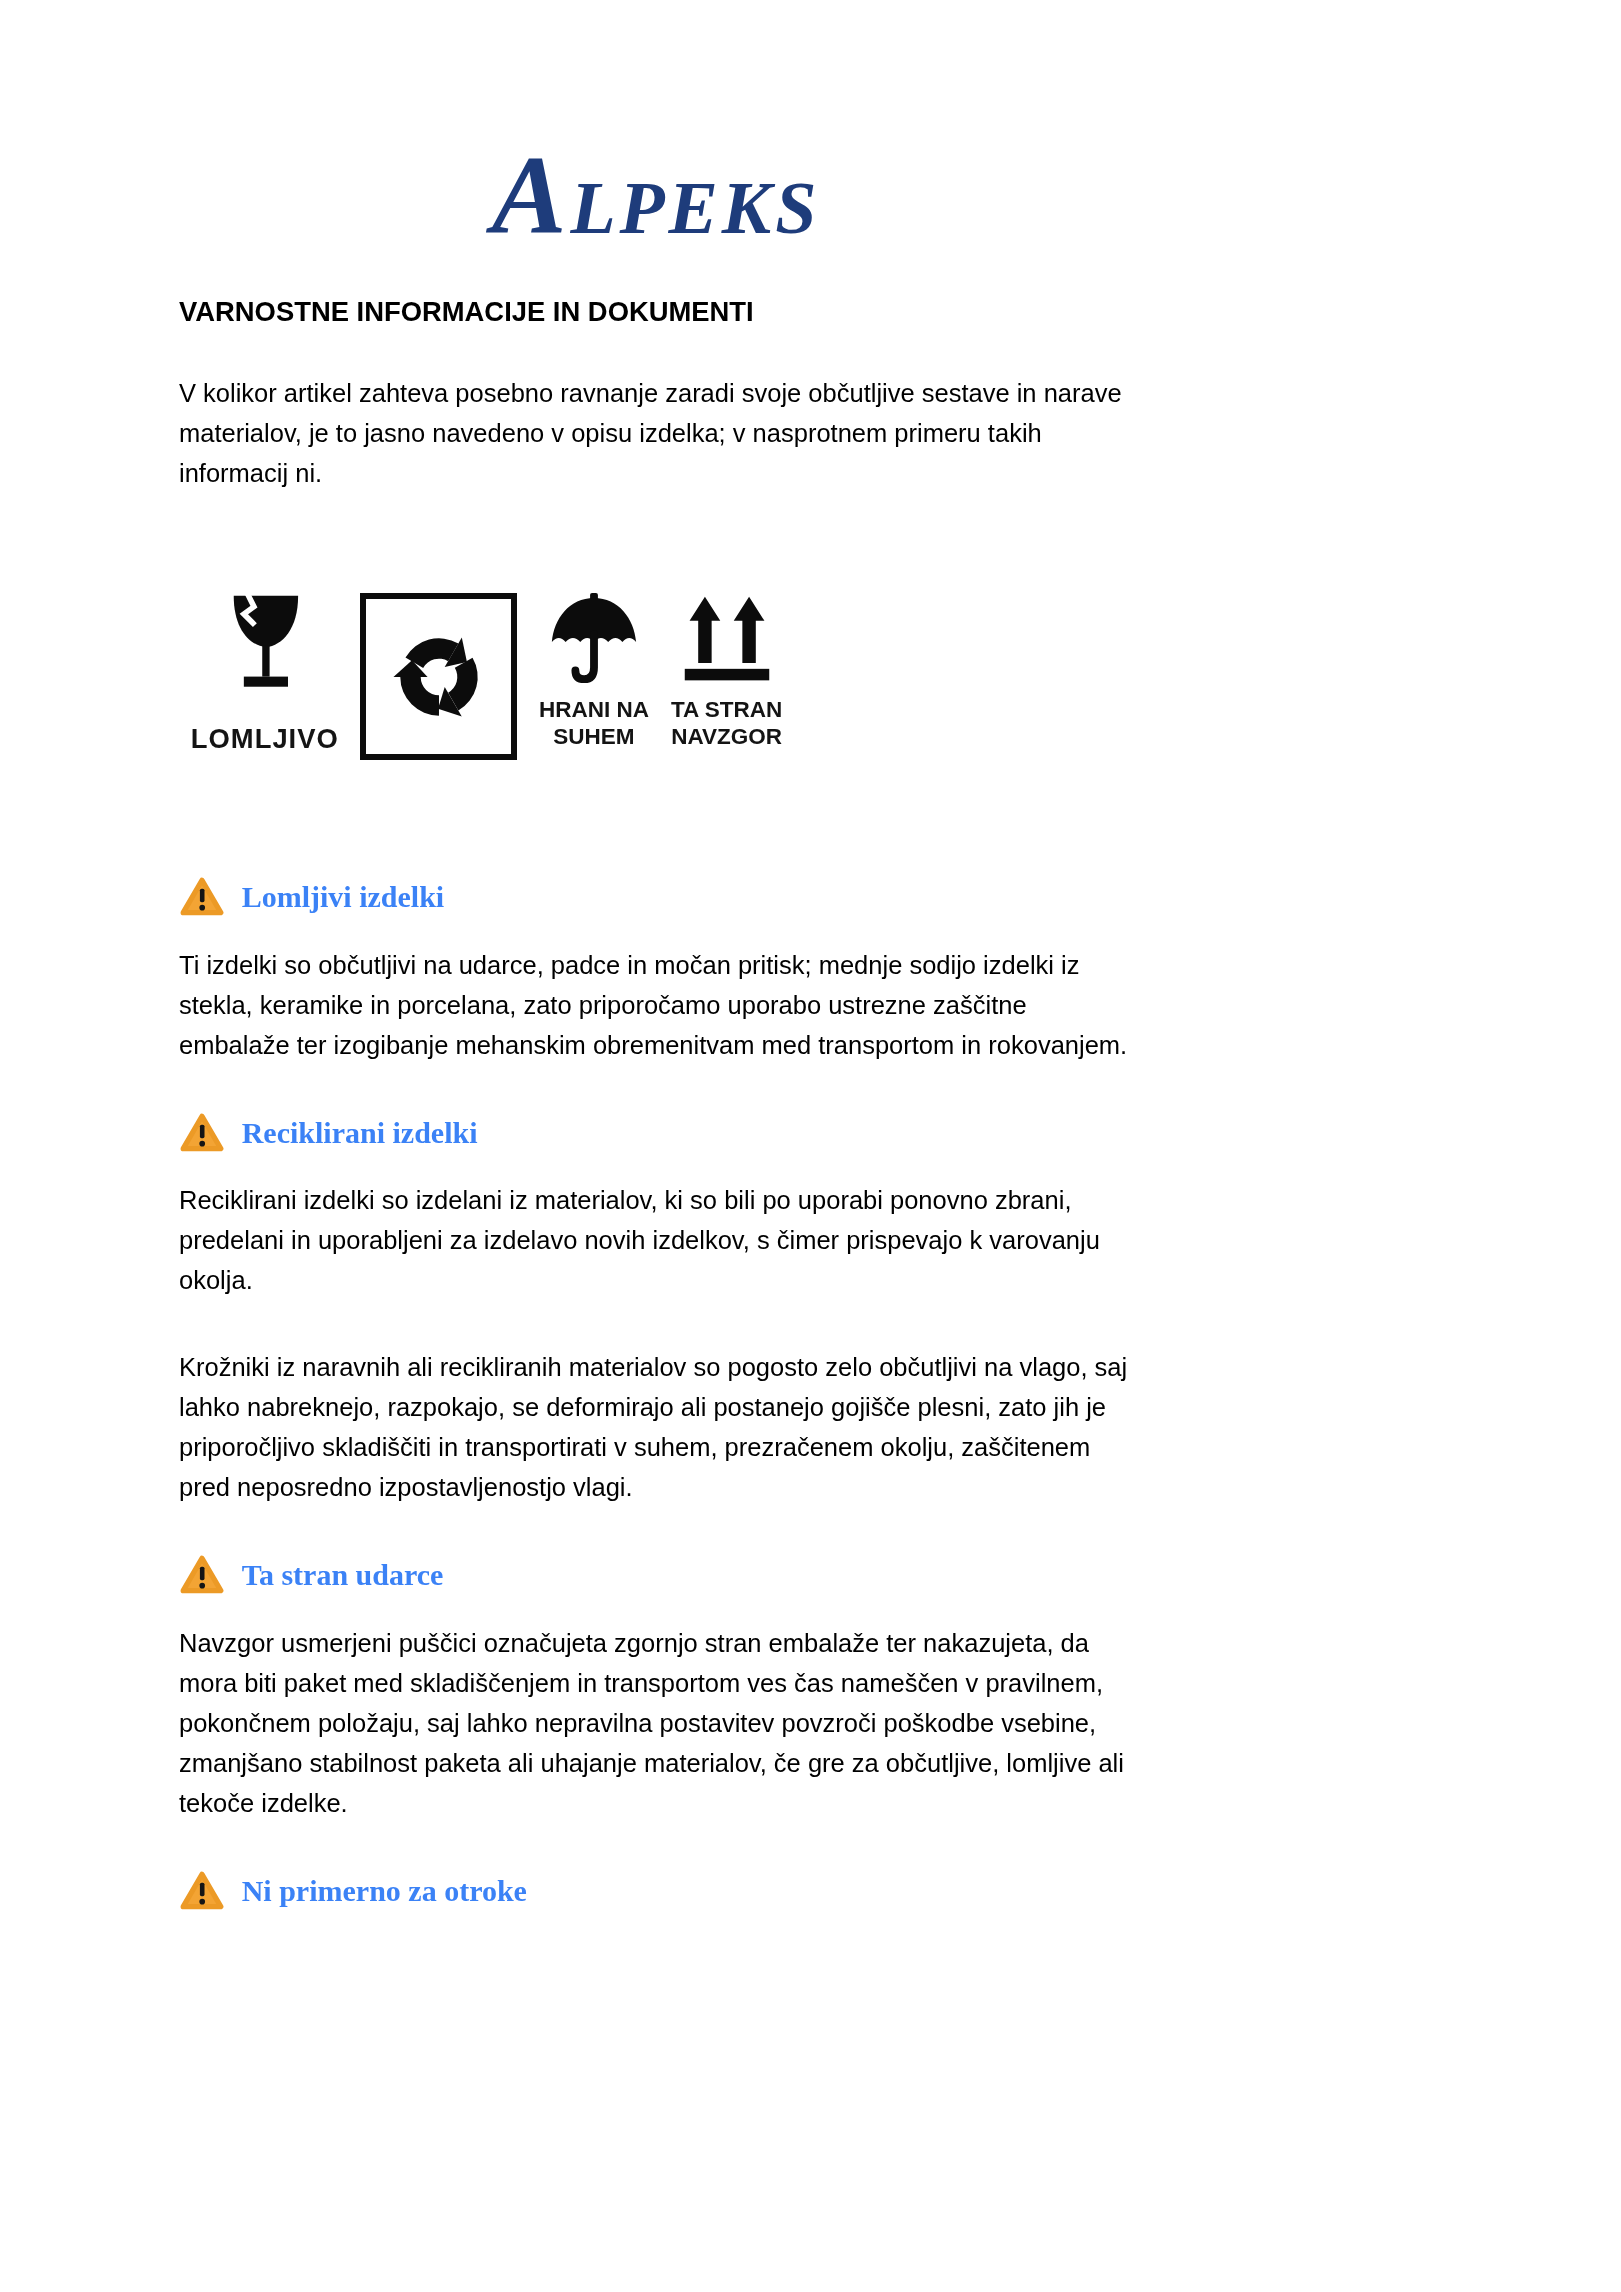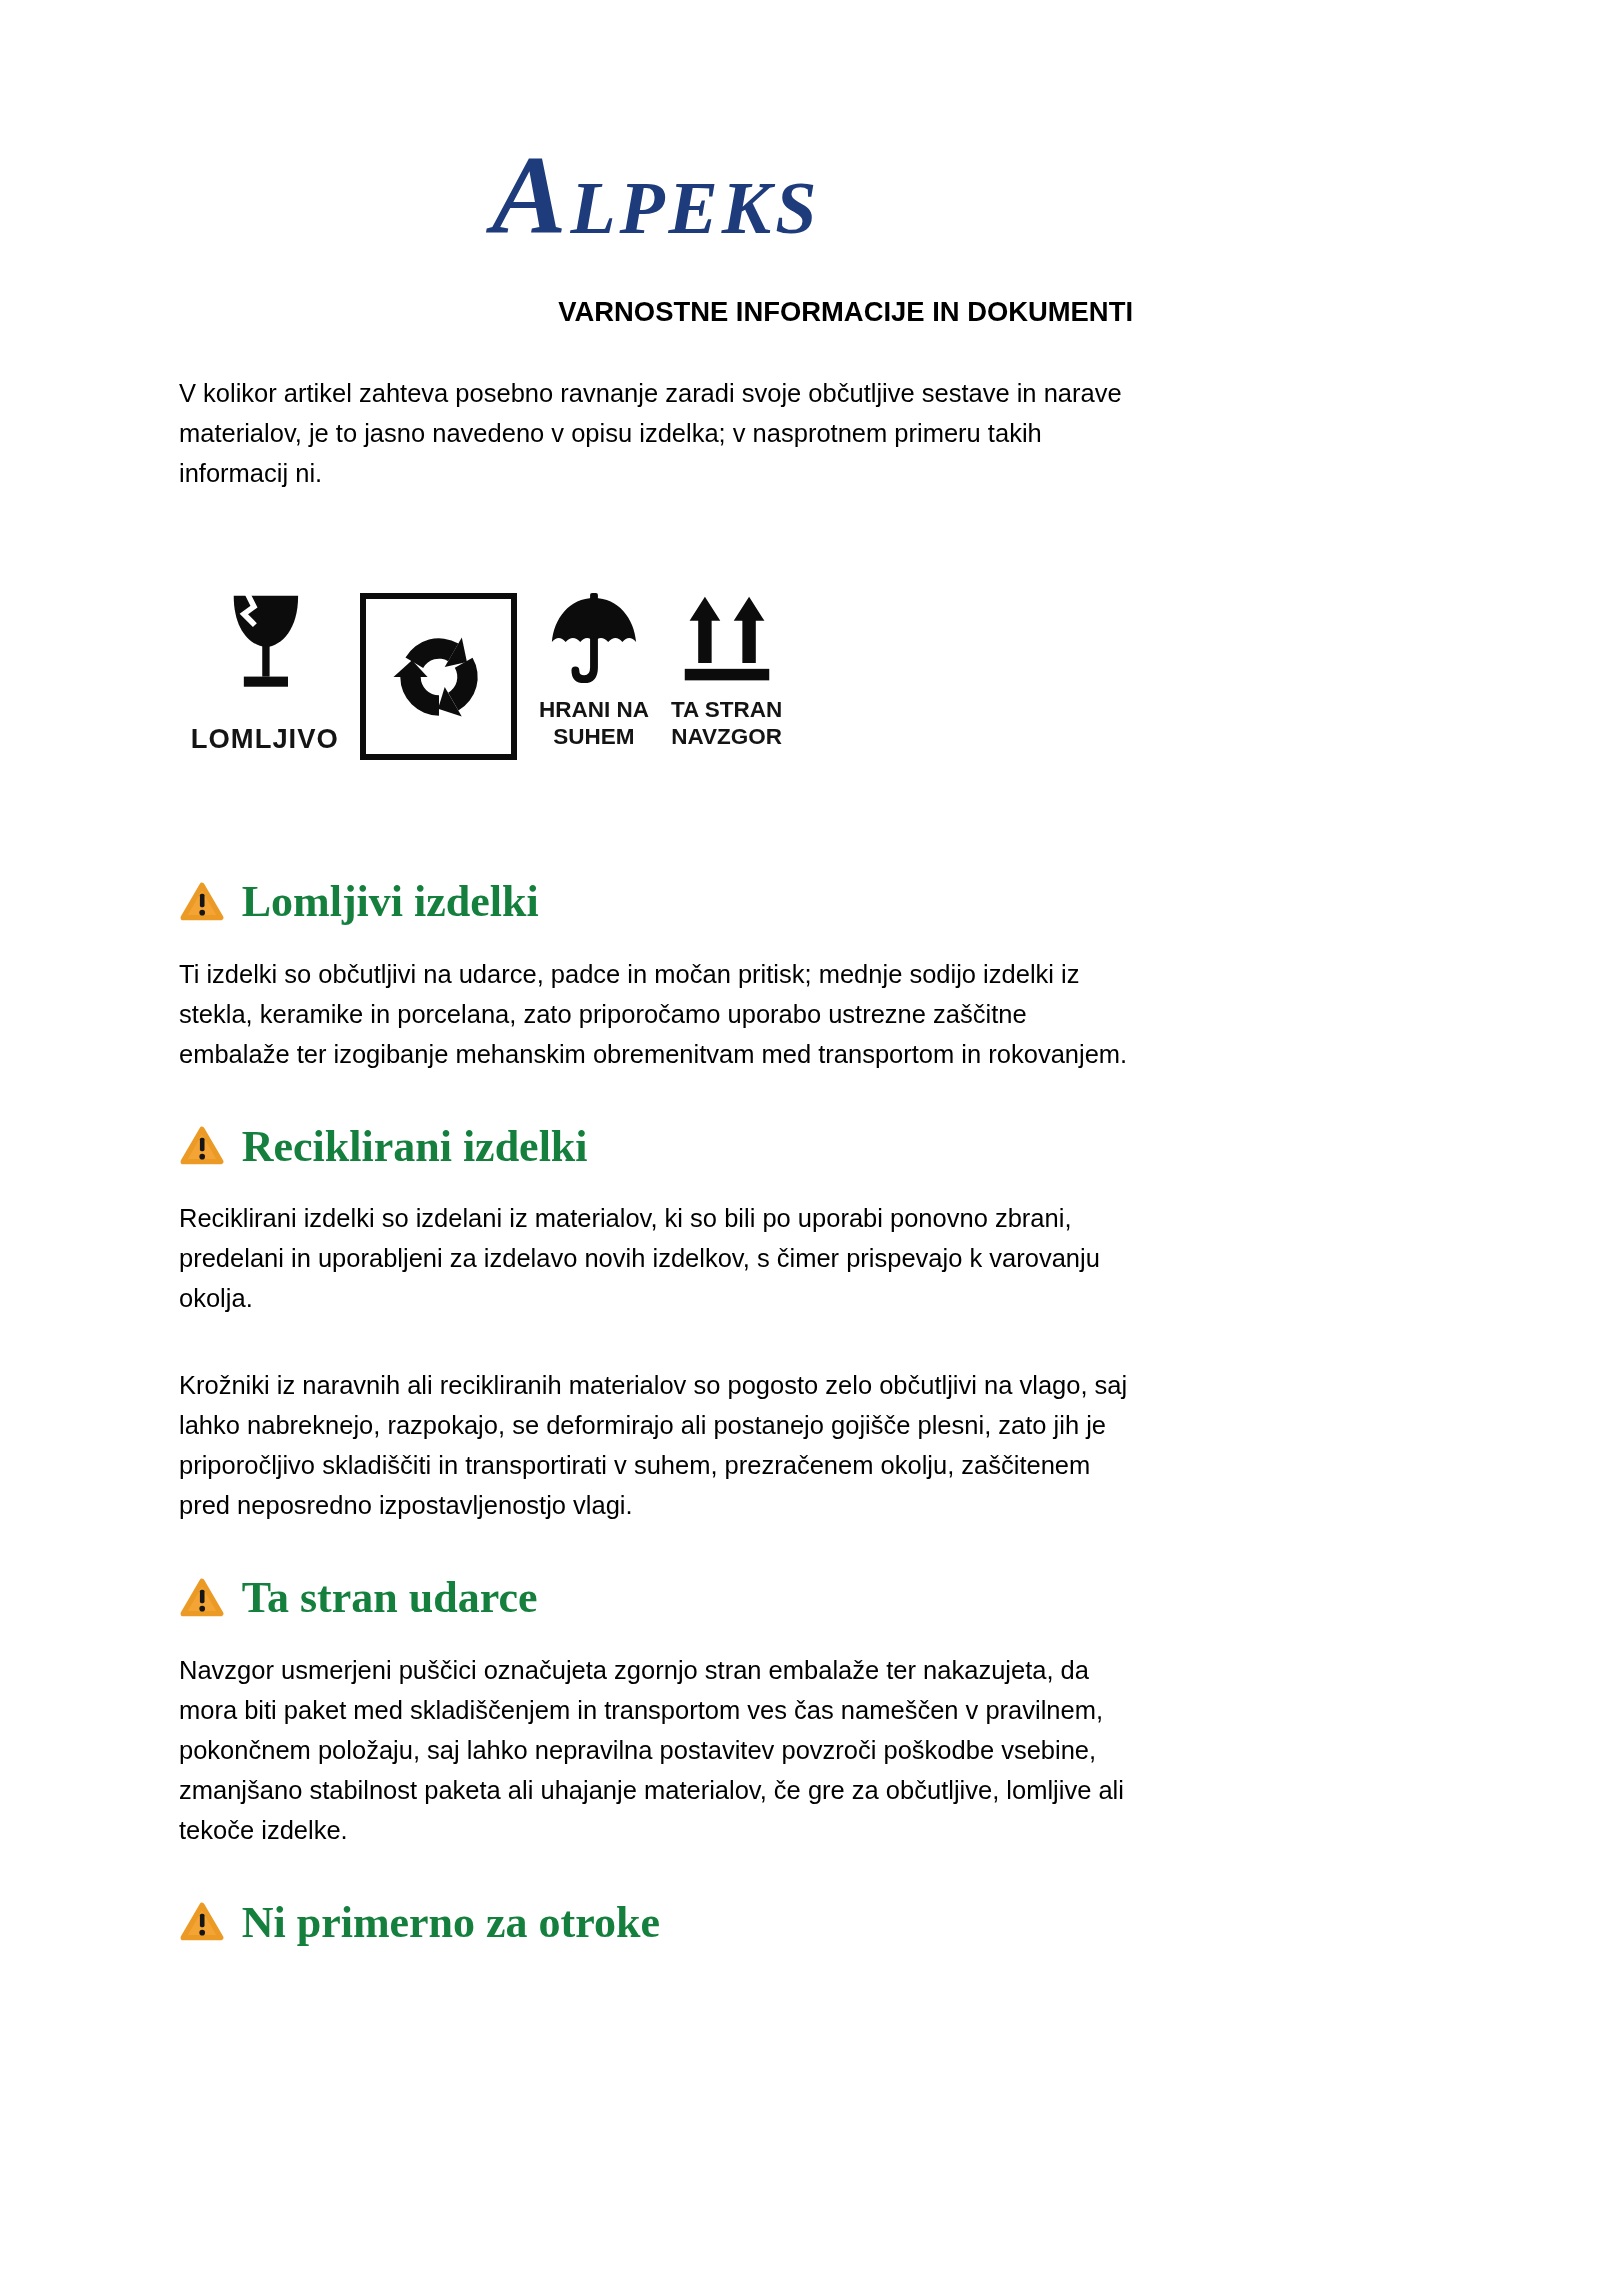--- a/index.html
+++ b/index.html
@@ -21,21 +21,21 @@
     font-size:74px;
     letter-spacing:3.9px;
     color:#1e3c7b;
     line-height:1.0;
   }
   .logo::first-letter { font-size:112px; }
 
   
   .doc-title {
     margin-top:45px;
-    text-align:right;
+    text-align:left;
     font-weight:700;
     font-size:27.4px;
     letter-spacing:0px;
   }
 
   
   .body-text {
     font-size:25.5px;
     line-height:40px;
   }
@@ -67,22 +67,22 @@
   }
   .ink { fill:#0c0c0c; }
 
   
   .section { margin-top:47px; }
   .section-first { margin-top:116px; }
   .section-heading { display:flex; align-items:center; gap:16.7px; }
   .heading-text {
     font-family:"Liberation Serif", serif;
     font-weight:700;
-    font-size:44px;
-    color:#15803d;
+    font-size:30px;
+    color:#3b82f6;
   }
   .warn svg { display:block; }
   .tri { fill:#f3a434; stroke:#ec9a26; stroke-width:5; stroke-linejoin:round; }
   .section .body-text { margin-top:26.5px; }
 </style>
 </head>
 <body>
 
 <div class="page">
 

